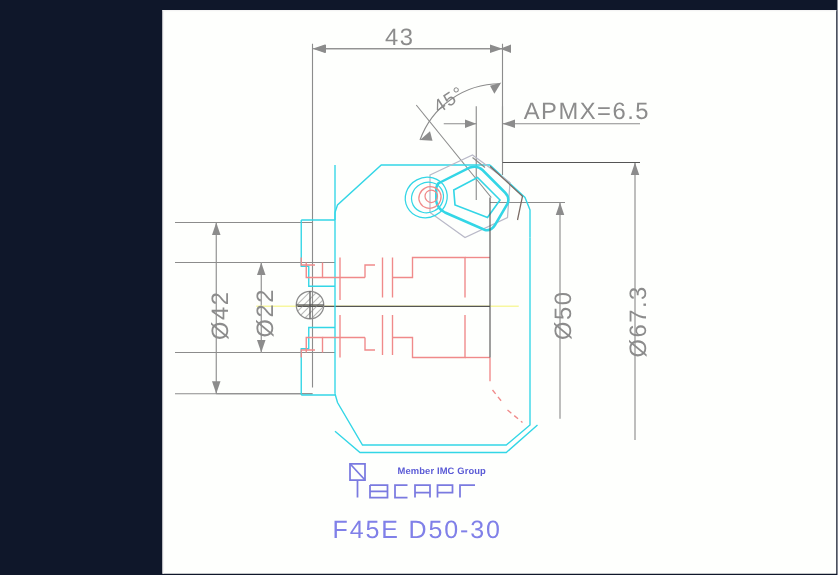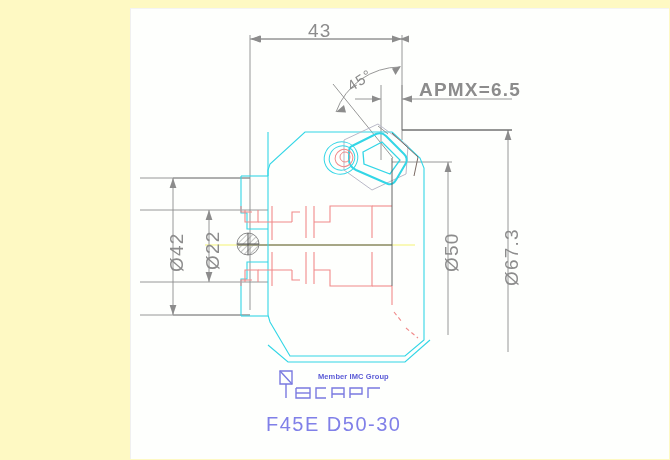--- a/index.html
+++ b/index.html
@@ -10,21 +10,21 @@
   body {
     width: 670px;
     height: 460px;
     overflow: hidden;
     font-family: "Liberation Sans", sans-serif;
   }
   #root {
     position: relative;
     width: 670px;
     height: 460px;
-    background: #fef9c3;
+    background: #0f172a;
   }
   #page-bg {
     position: absolute;
     left: 130px;
     top: 8px;
     width: 538px;
     height: 450px;
     background: #fefffd;
     border-left: 1px solid #f0f0f0;
     border-top: 1px solid #f4f4f4;
@@ -241,21 +241,21 @@
       <line x1="392" y1="245" x2="392" y2="286"></line>
       <line x1="402" y1="130" x2="512" y2="130"></line>
     </g>
 
   </svg>
 
   <div class="dimtext" style="left:308px; top:20px;">43</div>
 
   <div class="dimtext angtext" style="left:344px; top:80px;">45°</div>
 
-  <div class="dimtext" style="left:419px; top:79px;font-weight:bold;">APMX=6.5</div>
+  <div class="dimtext" style="left:419px; top:79px;">APMX=6.5</div>
 
   <div class="dimtext vtext" style="left:166px; top:272px;">Ø42</div>
 
   <div class="dimtext vtext" style="left:202px; top:270px;">Ø22</div>
 
   <div class="dimtext vtext" style="left:441px; top:272px;">Ø50</div>
 
   <div class="dimtext vtext" style="left:501px; top:286px;">Ø67.3</div>
 
   <div id="logo-wrap">

